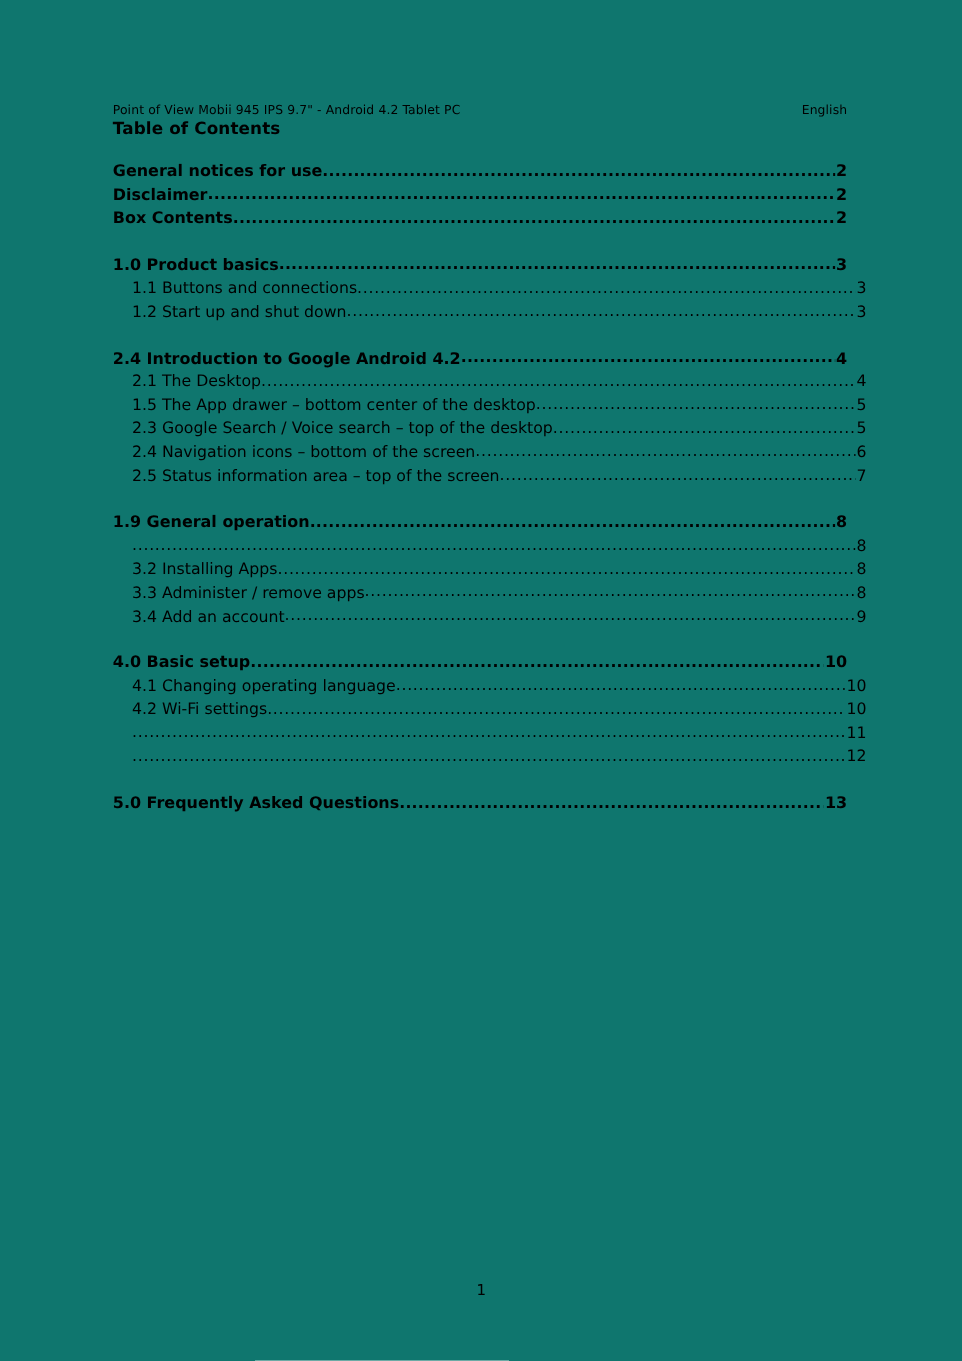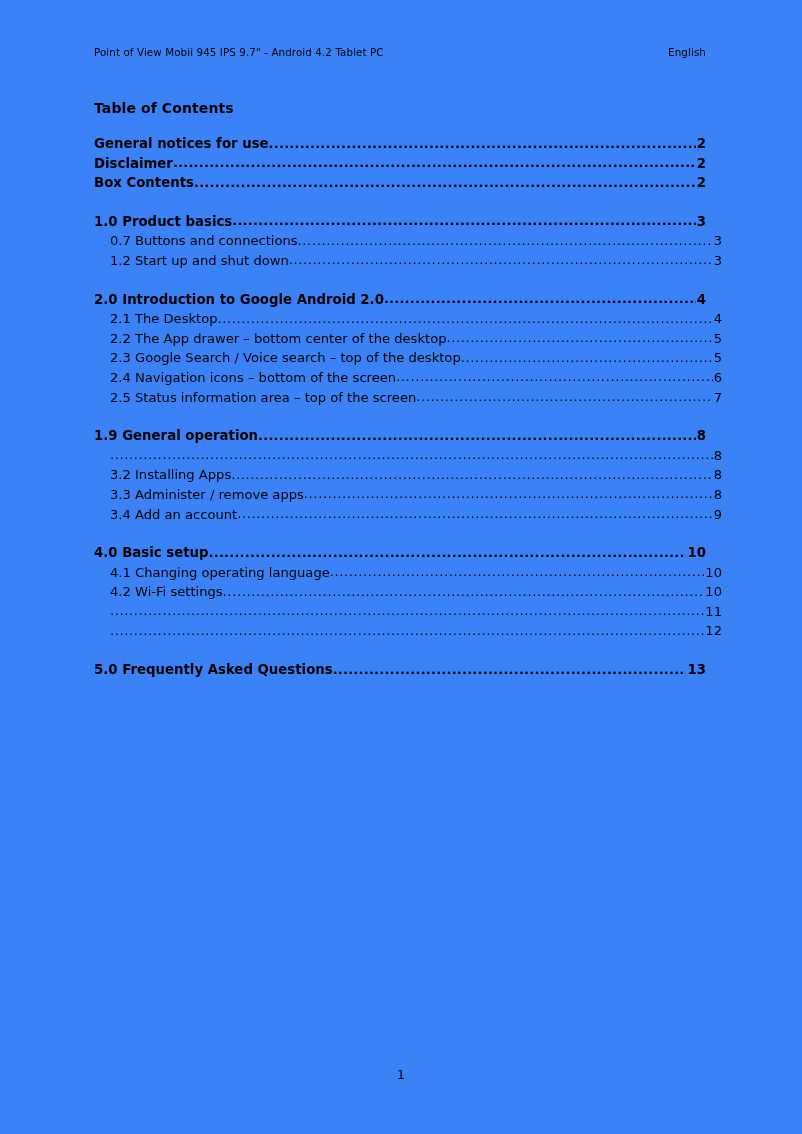--- a/index.html
+++ b/index.html
@@ -8,40 +8,41 @@
     background: #ffffff;
   }
   body {
     font-family: "DejaVu Sans", sans-serif;
     color: #000000;
   }
   .page {
     position: relative;
     width: 802px;
     height: 1134px;
-    background: #3b82f6;
+    background: #0f766e;
     overflow: hidden;
     box-sizing: border-box;
   }
 
   
   .doc-header {
     position: absolute;
     left: 94px;
     top: 45px;
     width: 612px;
     display: flex;
     justify-content: space-between;
     align-items: baseline;
     font-size: 10.3px;
     line-height: 14px;
     letter-spacing: 0.01em;
   }
   .doc-header .lang {
     white-space: nowrap;
+    margin-top: 40px;
   }
 
   
   .toc-title {
     position: absolute;
     left: 94px;
     top: 96px;
     font-size: 14px;
     font-weight: bold;
     letter-spacing: 0.1px;
@@ -145,43 +146,43 @@
           <span class="page-no">2</span>
         </div>
       </div>
       <div class="toc-group">
         <div class="toc-row level-1">
           <span class="label">1.0 Product basics</span>
           <span class="leader" aria-hidden="true">............................................................................................................................................................................................................................</span>
           <span class="page-no">3</span>
         </div>
         <div class="toc-row level-2">
-          <span class="label">0.7 Buttons and connections</span>
+          <span class="label">1.1 Buttons and connections</span>
           <span class="leader" aria-hidden="true">............................................................................................................................................................................................................................</span>
           <span class="page-no">3</span>
         </div>
         <div class="toc-row level-2">
           <span class="label">1.2 Start up and shut down </span>
           <span class="leader" aria-hidden="true">............................................................................................................................................................................................................................</span>
           <span class="page-no">3</span>
         </div>
       </div>
       <div class="toc-group">
         <div class="toc-row level-1">
-          <span class="label">2.0 Introduction to Google Android 2.0</span>
+          <span class="label">2.4 Introduction to Google Android 4.2</span>
           <span class="leader" aria-hidden="true">............................................................................................................................................................................................................................</span>
           <span class="page-no">4</span>
         </div>
         <div class="toc-row level-2">
           <span class="label">2.1 The Desktop </span>
           <span class="leader" aria-hidden="true">............................................................................................................................................................................................................................</span>
           <span class="page-no">4</span>
         </div>
         <div class="toc-row level-2">
-          <span class="label">2.2 The App drawer – bottom center of the desktop</span>
+          <span class="label">1.5 The App drawer – bottom center of the desktop</span>
           <span class="leader" aria-hidden="true">............................................................................................................................................................................................................................</span>
           <span class="page-no">5</span>
         </div>
         <div class="toc-row level-2">
           <span class="label">2.3 Google Search / Voice search – top of the desktop</span>
           <span class="leader" aria-hidden="true">............................................................................................................................................................................................................................</span>
           <span class="page-no">5</span>
         </div>
         <div class="toc-row level-2">
           <span class="label">2.4 Navigation icons – bottom of the screen </span>

